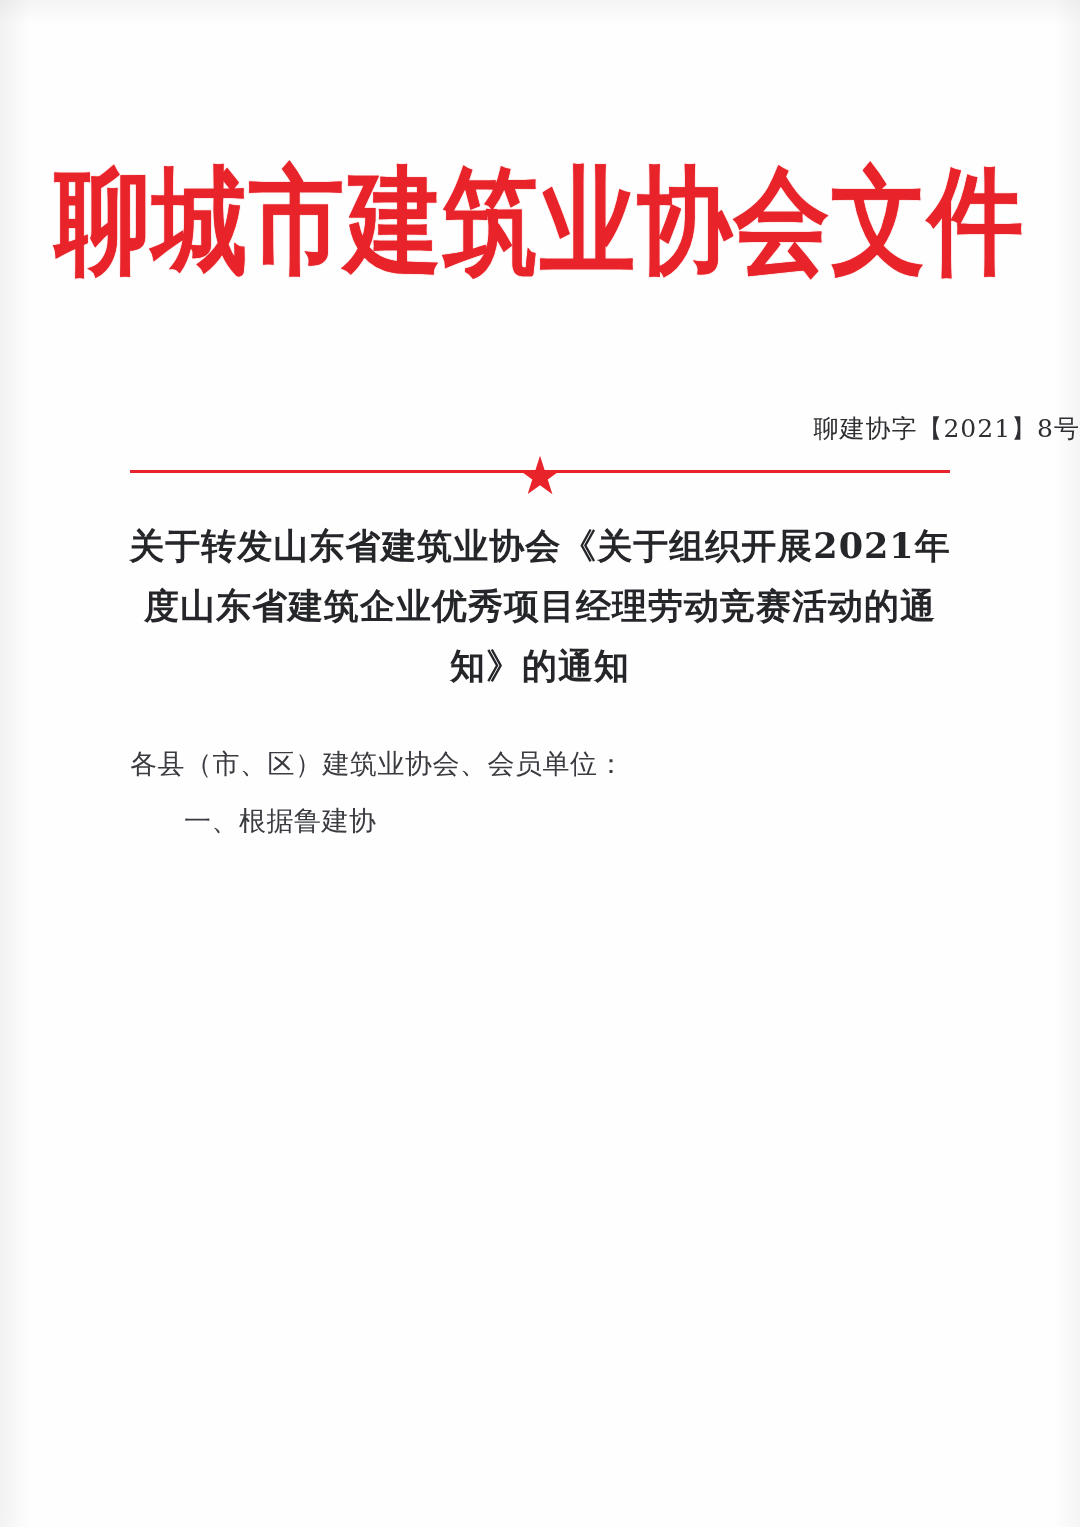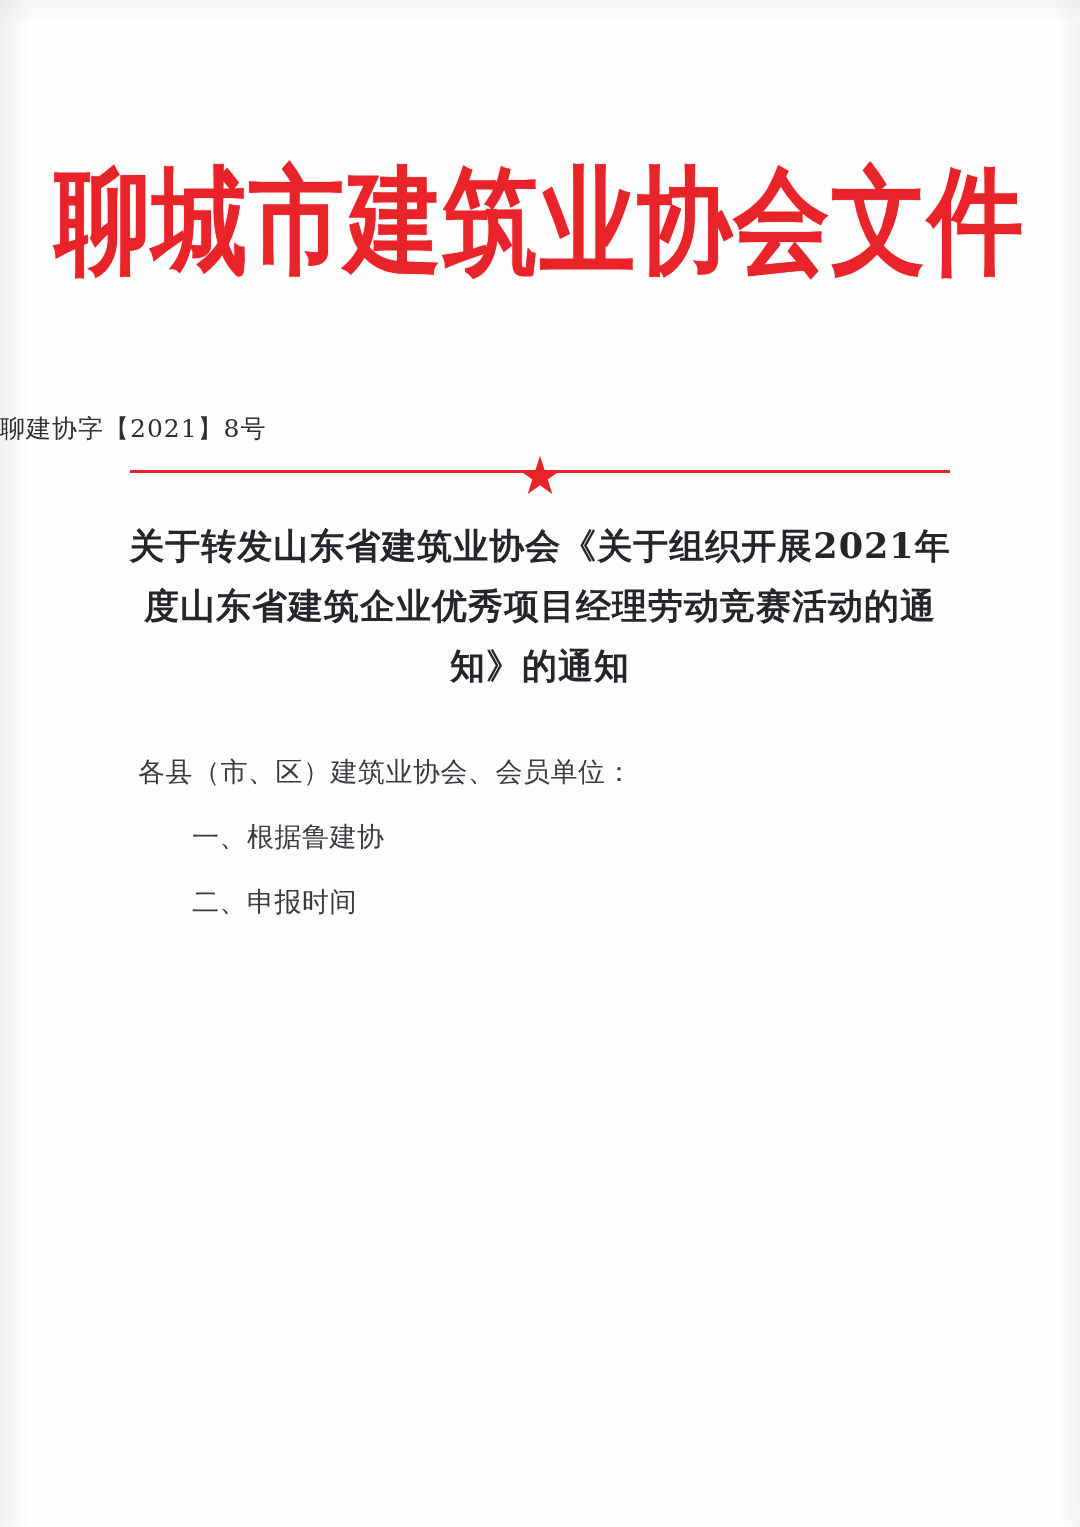--- a/index.html
+++ b/index.html
@@ -43,21 +43,21 @@
     transform-origin: center top;
     text-shadow: 0 0 1px #e8242a;
   }
 
   
   .doc-number {
     position: absolute;
     top: 412px;
     left: 0;
     width: 1080px;
-    text-align: left;
+    text-align: right;
     font-size: 25px;
     color: #2f2f33;
     letter-spacing: 1px;
   }
 
   
   .red-rule-wrap {
     position: absolute;
     top: 462px;
     left: 130px;
@@ -101,21 +101,21 @@
     position: absolute;
     top: 735px;
     left: 130px;
     width: 820px;
     font-size: 27px;
     line-height: 2.12;
     color: #3a3b40;
     letter-spacing: 0.5px;
   }
   .body-text p {
-    margin: 8px;
+    margin: 0;
     text-align: justify;
     text-justify: inter-ideograph;
   }
   .indent {
     text-indent: 2em;
   }
 
   
   .edge-shadow-left {
     position: absolute;
@@ -157,16 +157,15 @@
   <div class="red-rule-wrap">
     <div class="red-rule"></div>
     <div class="star">★</div>
   </div>
 
   <div class="doc-title">关于转发山东省建筑业协会《关于组织开展2021年度山东省建筑企业优秀项目经理劳动竞赛活动的通知》的通知</div>
 
   <div class="body-text">
     <p>各县（市、区）建筑业协会、会员单位：</p>
     <p class="indent">一、根据鲁建协</p>
-    <p class="indent">二、申报时间</p>
   </div>
 
 </div>
 
 </body></html>

